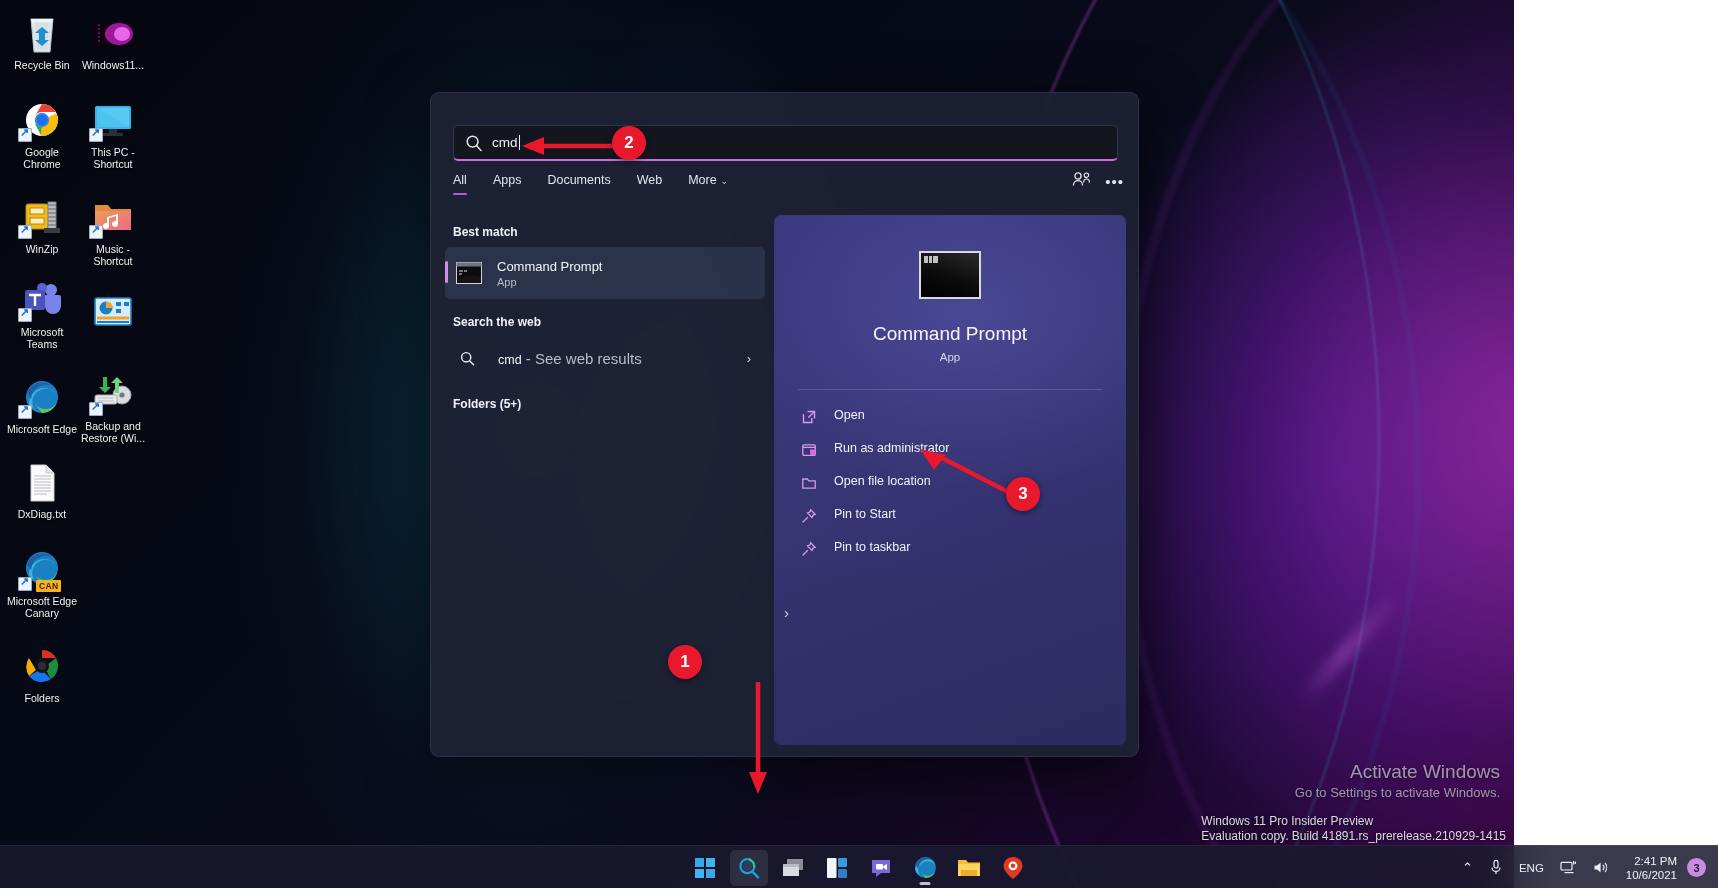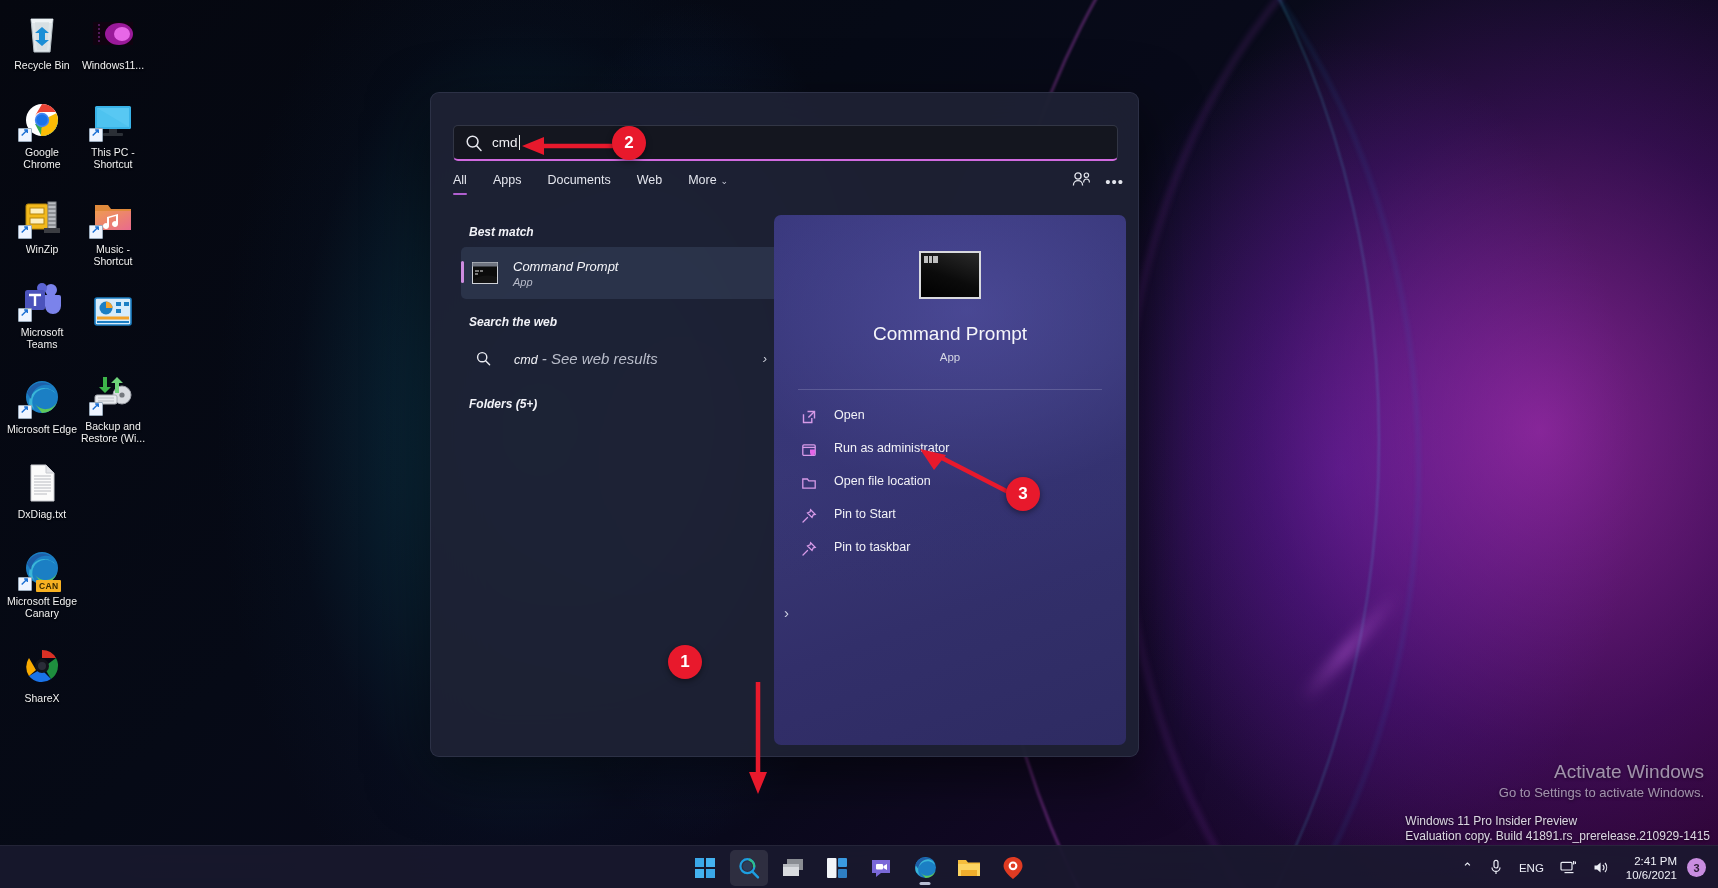--- a/index.html
+++ b/index.html
@@ -3,21 +3,21 @@
 <meta charset="utf-8">
 <style>
   * { box-sizing: border-box; margin: 0; padding: 0; }
   html, body {
     width: 1718px; height: 888px;
     overflow: hidden;
     font-family: "Liberation Sans", sans-serif;
   }
   #desktop {
     position: relative;
-    width: 1718px; height: 888px;
+    width: 1514px; height: 888px;
     background:
       radial-gradient(ellipse 620px 700px at 1540px 430px, rgba(220,60,230,0.55) 0%, rgba(150,30,200,0.25) 45%, rgba(20,10,40,0) 72%),
       radial-gradient(ellipse 420px 620px at 1340px 470px, rgba(90,30,180,0.45) 0%, rgba(30,10,60,0) 70%),
       radial-gradient(ellipse 380px 680px at 520px 430px, rgba(20,120,150,0.40) 0%, rgba(10,40,70,0.10) 60%, rgba(5,10,25,0) 80%),
       radial-gradient(ellipse 240px 560px at 700px 420px, rgba(30,90,170,0.30) 0%, rgba(5,10,25,0) 75%),
       linear-gradient(135deg, #05070f 0%, #060a16 35%, #0a0a1c 60%, #18072a 80%, #2a0430 100%);
   }
   
   .arc {
     position: absolute;
@@ -169,22 +169,22 @@
   }
   .tab .chev { font-size: 9px; margin-left: 4px; color: #c9ccd8; }
   #tab-icons {
     position: absolute; right: 14px; top: 78px;
     display: flex; align-items: center; gap: 14px;
   }
   .tab-icon-btn { cursor: pointer; color: #e2e4ec; }
 
   
   #results {
-    position: absolute; left: 24px; top: 122px;
-    width: 332px; height: 530px; font-style: italic;
+    position: absolute; left: 8px; top: 122px;
+    width: 332px; height: 530px;
   }
   .section-head {
     font-size: 12px; font-weight: bold;
     color: #f1f2f7;
     padding: 10px 0 8px 14px;
   }
   .result-item {
     display: flex; align-items: center;
     height: 52px;
     margin: 0 6px;
@@ -479,21 +479,21 @@
         <div class="glyph">
           <svg width="48" height="46" viewBox="0 0 48 46">
             <path d="M24 7 a16 16 0 0 1 14 8 l-14 0 z" fill="#d93025"></path>
             <path d="M38 15 a16 16 0 0 1-5 21 l-7-12 z" fill="#1e8e3e"></path>
             <path d="M33 36 a16 16 0 0 1-22-3 l12-7 z" fill="#1a73e8"></path>
             <path d="M11 33 a16 16 0 0 1 0-18 l7 12 z" fill="#f9ab00"></path>
             <circle cx="24" cy="23" r="7" fill="#12131a"></circle>
             <path d="M20 23 a4 4 0 0 1 8 0 a4 4 0 0 1-8 0z" fill="#2a2d38"></path>
           </svg>
         </div>
-        <div class="label">ShareX</div>
+        <div class="label">Folders</div>
       </div>
     </div>
 
     <div class="icon-col col-b">
 
       <div class="desk-icon">
         <div class="glyph">
           <svg width="48" height="46" viewBox="0 0 48 46">
             <rect x="4" y="12" width="40" height="23" fill="#10020f"></rect>
             <ellipse cx="30" cy="24" rx="14" ry="11" fill="#b31fb3" opacity=".85"></ellipse>

